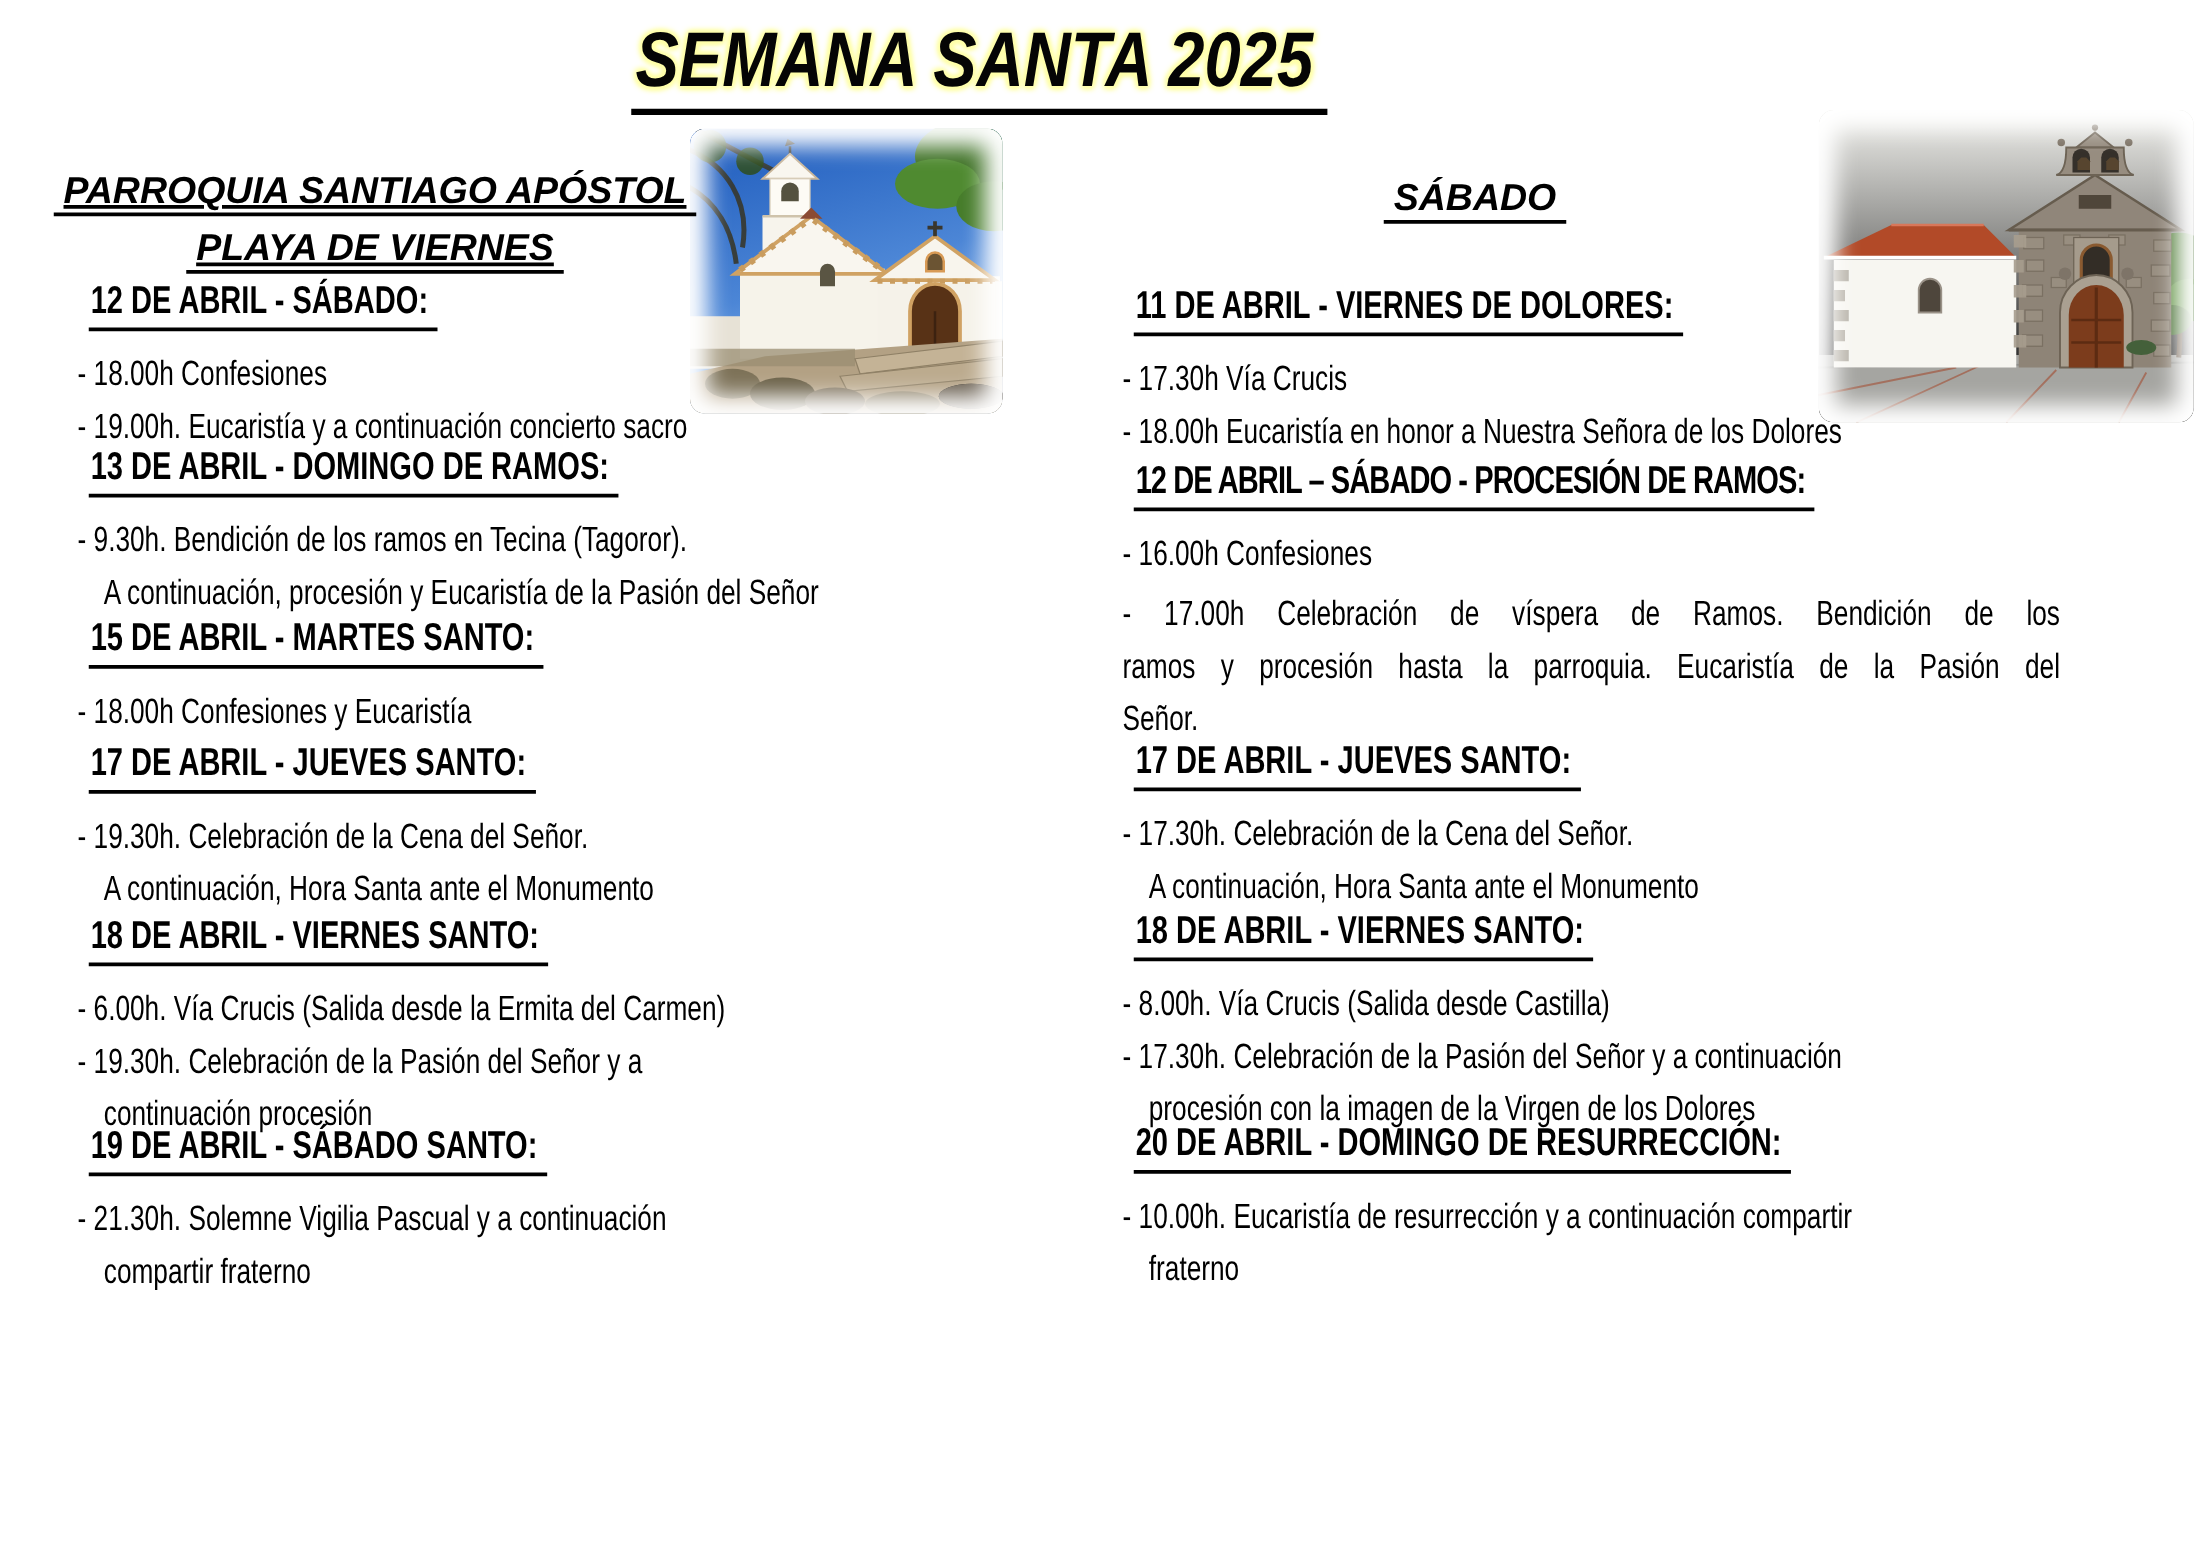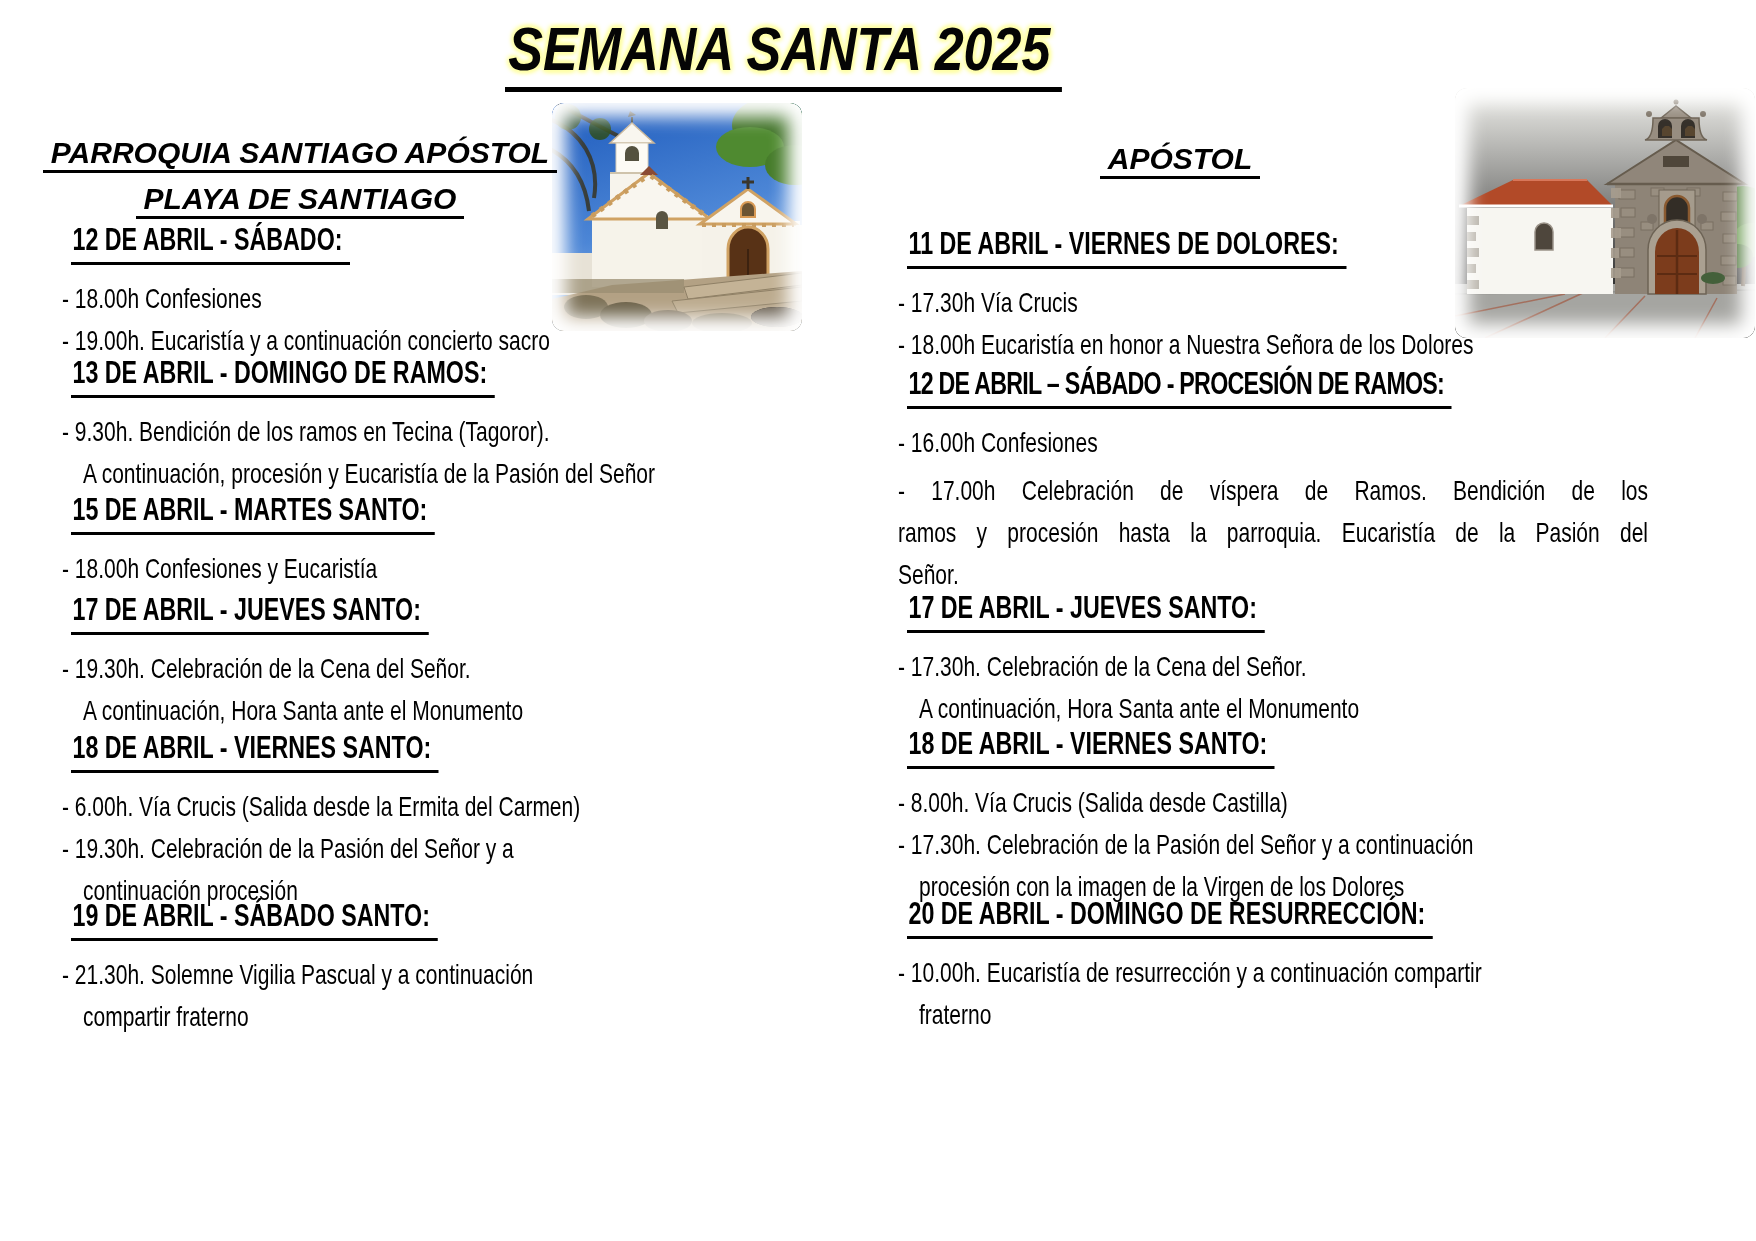--- a/index.html
+++ b/index.html
@@ -9,21 +9,21 @@
   
   .title-wrap{position:absolute;left:505px;top:16px;transform:scaleX(0.84);transform-origin:left top;}
   .title{display:inline-block;font-size:62px;font-weight:bold;font-style:italic;letter-spacing:0px;
          color:#050505;border-bottom:5px solid #000;padding:0 14px 6px 4px;line-height:1.05;
          text-shadow:0 0 7px #ffffa8, 2px 2px 5px #ffffa8, -2px -2px 5px #ffffa8,
                      2px -2px 5px #ffffa8, -2px 2px 5px #ffffa8;}
 
   
   .parish{position:absolute;text-align:center;font-weight:bold;font-style:italic;font-size:30px;line-height:46px;}
   .parish .u{border-bottom:3px solid #000;padding:0 8px 1px 8px;}
-  #parish-left{left:40px;top:130px;width:520px;}
+  #parish-left{left:40px;top:130px;width:520px;text-decoration:underline;}
   #parish-right{left:860px;top:136px;width:640px;}
 
   
   .col{position:absolute;top:0;transform:scaleX(0.75);transform-origin:left top;}
   #col-left{left:62px;width:1040px;height:1241px;}
   #col-right{left:898px;width:1000px;height:1241px;}
   .sec{position:absolute;left:0;width:100%;}
   .sec-h{display:inline-block;font-weight:bold;font-size:31px;line-height:1.15;
          border-bottom:3px solid #000;padding:0 10px 4px 2px;margin:0 0 12px 12px;letter-spacing:0;}
   .sec-h.tight{letter-spacing:-1px;}
@@ -201,24 +201,24 @@
           <rect x="156" y="160" width="8" height="10"></rect>
         <rect x="156" y="180" width="10" height="10"></rect>
       </g>
 
       <ellipse cx="258" cy="190" rx="12" ry="6" fill="#44603a"></ellipse>
     </svg>
   </div>
 
   <div class="parish" id="parish-left">
     <div><span class="u">PARROQUIA SANTIAGO APÓSTOL</span></div>
-    <div><span class="u">PLAYA DE SANTIAGO</span></div>
+    <div><span class="u">PLAYA DE VIERNES</span></div>
   </div>
   <div class="parish" id="parish-right">
-    <div><span class="u">APÓSTOL</span></div>
+    <div><span class="u">SÁBADO</span></div>
   </div>
 
   <div class="col" id="col-left">
 
     <div class="sec" style="top:222px">
       <div><span class="sec-h">12 DE ABRIL - SÁBADO:</span></div>
       <div class="line">- 18.00h Confesiones</div>
       <div class="line">- 19.00h. Eucaristía y a continuación concierto sacro</div>
     </div>
 

